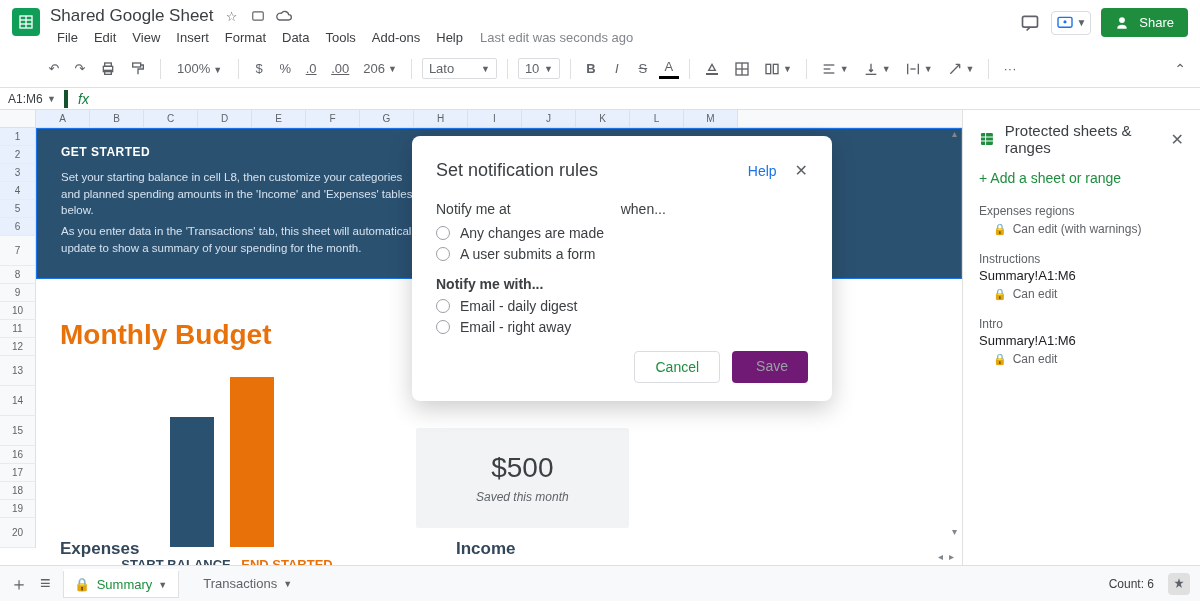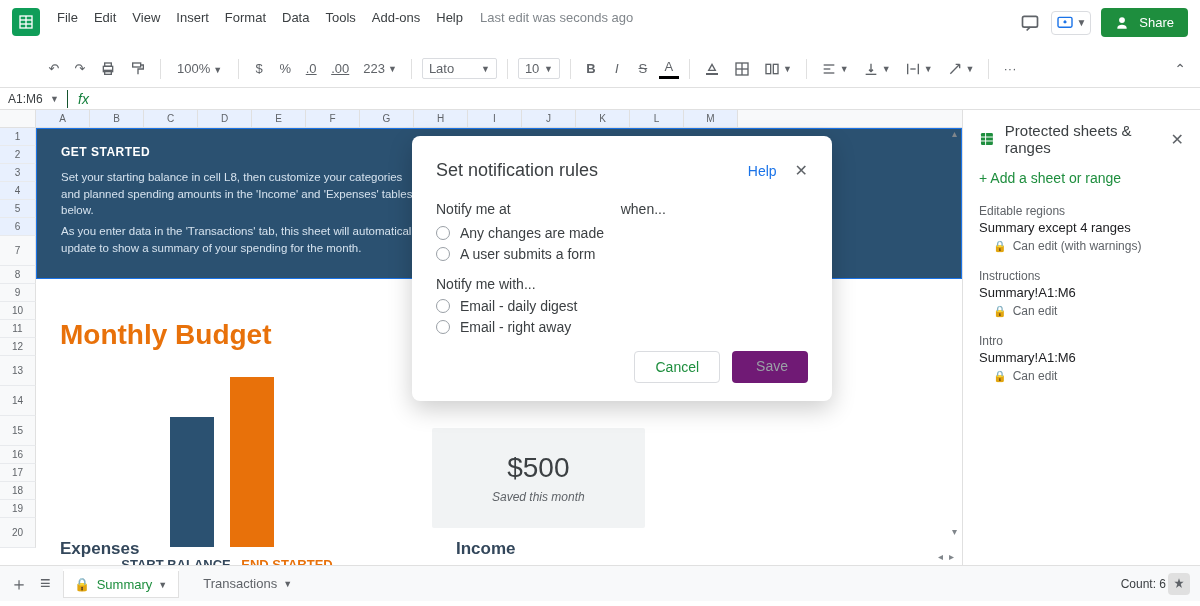--- a/index.html
+++ b/index.html
@@ -28,21 +28,21 @@
   .tb-btn { padding: 4px; display:flex; align-items:center; justify-content:center; min-width:20px;}
   .tb-sep { width:1px; height:20px; background:#e0e0e0; margin:0 4px;}
   .zoom { padding:2px 6px;}
   .font-sel { border:1px solid #dadce0; border-radius:2px; padding:2px 6px; width:75px; display:flex; align-items:center; justify-content:space-between;}
   .size-sel { border:1px solid #dadce0; border-radius:2px; padding:2px 6px; width:42px; display:flex; align-items:center; justify-content:space-between;}
   .caret { font-size:9px; margin-left:3px; color:#5f6368;}
   .tb-collapse { margin-left:auto; font-size:14px;}
 
   
   .fx-row { height: 22px; border-bottom: 1px solid #e0e0e0; display:flex; align-items:center;}
-  .cell-ref { width:68px; border-right:1px solid #14532d; padding:2px 8px; font-size:12px; display:flex; align-items:center; justify-content:space-between;}
+  .cell-ref { width:68px; border-right:4px solid #14532d; padding:2px 8px; font-size:12px; display:flex; align-items:center; justify-content:space-between;}
   .fx { padding:0 10px; font-style:italic; color:#15803d; font-size:14px;}
 
   
   .main { display:flex; height: 455px; }
   .sheet { flex:1; position:relative; overflow:hidden; background:#fff;}
   .sidebar { width:238px; border-left:1px solid #e0e0e0; padding:12px 16px; background:#fff; font-size:13px; color:#3c4043;}
 
   
   .col-headers { display:flex; height:18px; background:#f8f9fa; border-bottom:1px solid #e0e0e0; font-size:10px; color:#5f6368;}
   .corner { width:36px; border-right:1px solid #e0e0e0;}
@@ -63,21 +63,21 @@
   .budget-area { padding:40px 24px 0 24px;}
   .budget-title { color:#e8710a; font-size:28px; font-weight:700; margin-bottom:26px;}
   .bars { display:flex; gap:16px; align-items:flex-end; margin-left:110px;}
   .bar { width:44px;}
   .bar.blue { height:130px; background:#2b5171;}
   .bar.orange { height:170px; background:#e8710a;}
   .labels { display:flex; gap:16px; margin-top:10px; margin-left:46px;}
   .lbl { text-align:center; width:140px;}
   .lbl1 { color:#33475b; font-size:13px; font-weight:700;}
   .lbl2 { color:#e8710a; font-size:13px; font-weight:700;}
-  .saved-box { position:absolute; left:396px; top:300px; background:#f1f3f4; padding:24px 60px; text-align:center; border-radius:2px;}
+  .saved-box { position:absolute; left:380px; top:300px; background:#f1f3f4; padding:24px 60px; text-align:center; border-radius:2px;}
   .saved-amt { font-size:28px; color:#3c4043; font-weight:400;}
   .saved-txt { font-size:12px; font-style:italic; color:#5f6368; margin-top:6px;}
   .section-row { position:absolute; top:411px; left:24px; right:24px; display:flex;}
   .section-h { font-size:17px; color:#33475b; font-weight:700;}
   .section-h.income { margin-left:286px;}
   .section-h::after { content:''; display:block; width:110px; height:2px; background:#d0d2d4; margin-top:6px;}
   .sheet-scroll-v { position:absolute; right:2px; top:18px; bottom:28px; width:8px;}
   .scroll-up { position:absolute; top:0; font-size:10px; color:#80868b;}
   .scroll-down { position:absolute; bottom:0; font-size:10px; color:#80868b;}
   .sheet-nav-h { position:absolute; right:0; bottom:0; height:18px; display:flex; align-items:center; gap:6px; font-size:10px; color:#80868b; padding-right:8px;}
@@ -91,51 +91,65 @@
   .range-nm { font-size:13px; color:#202124; font-weight:500; margin-top:2px;}
   .range-ac { font-size:12px; color:#5f6368; display:flex; align-items:center; gap:6px; margin:4px 0 16px 14px;}
   .lock-ic {font-size:11px;}
 
   
   .sheet-tabs { height:36px; border-top:1px solid #e0e0e0; display:flex; align-items:center; padding:0 10px; gap:12px; background:#f8f9fa;}
   .tab-ic { font-size:18px; color:#5f6368; cursor:pointer;}
   .tab { padding:6px 12px; display:flex; align-items:center; gap:6px; font-size:13px; color:#5f6368; cursor:pointer; border-radius:0;}
   .tab.active { background:#fff; color:#1e8e3e; border-top:2px solid transparent; box-shadow:0 -1px 0 #e0e0e0 inset, 1px 0 0 #e0e0e0 inset, -1px 0 0 #e0e0e0 inset;}
   .tab .tcaret { font-size:9px; color:#5f6368;}
-  .tabs-right { margin-left:auto; display:flex; align-items:center; gap:2px; font-size:12px; color:#3c4043;}
+  .tabs-right { margin-left:auto; display:flex; align-items:center; gap:14px; font-size:12px; color:#3c4043;}
   .explore-btn { width:22px; height:22px; background:#e0e0e0; border-radius:4px; display:flex; align-items:center; justify-content:center;}
 
   
   .dialog { position:absolute; left:412px; top:136px; width:420px; background:#fff; border-radius:8px; box-shadow:0 8px 24px rgba(0,0,0,0.2); padding:24px 24px 18px 24px; z-index:100; font-family: Arial, sans-serif;}
   .dlg-head { display:flex; align-items:center; margin-bottom:20px;}
   .dlg-title { font-size:18px; color:#3c4043;}
   .dlg-help { margin-left:auto; color:#1a73e8; font-size:14px; cursor:pointer;}
   .dlg-close { margin-left:18px; font-size:16px; color:#5f6368; cursor:pointer;}
   .dlg-row { display:flex; gap:110px; font-size:14px; color:#3c4043; font-weight:500; margin-bottom:8px;}
   .opt { display:flex; align-items:center; gap:10px; font-size:14px; color:#3c4043; margin:5px 0;}
   .radio { width:14px; height:14px; border:1.5px solid #9aa0a6; border-radius:50%;}
-  .dlg-h2 { font-size:14px; font-weight:400; margin:14px 0 6px 0;}
+  .dlg-h2 { font-size:14px; font-weight:700; margin:14px 0 6px 0;}
   .dlg-btns { display:flex; justify-content:flex-end; gap:12px; margin-top:16px;}
   .btn { padding:7px 20px; border-radius:4px; font-size:14px; cursor:pointer;}
   .btn.cancel { border:1px solid #dadce0; background:#fff; color:#1e8e3e;margin-left:22px;}
   .btn.save { background:#701a75; color:#9aa0a6;padding-left:24px;}
 </style>
 </head>
 <body>
 
 <div class="header">
   <div class="logo">
     <svg width="16" height="16" viewBox="0 0 24 24">
         <rect x="3" y="3" width="18" height="18" fill="none" stroke="#fff" stroke-width="2"></rect>
         <line x1="3" y1="9" x2="21" y2="9" stroke="#fff" stroke-width="2"></line>
         <line x1="3" y1="15" x2="21" y2="15" stroke="#fff" stroke-width="2"></line>
         <line x1="12" y1="3" x2="12" y2="21" stroke="#fff" stroke-width="2"></line>
       </svg>
   </div>
   <div class="title-area">
+    <div class="title-row">
+      <span class="doc-title">Shared Google Sheet</span>
+      <span class="title-icon">☆</span>
+      <span class="title-icon">
+          <svg width="14" height="14" viewBox="0 0 24 24" fill="none" stroke="#5f6368" stroke-width="2">
+            <rect x="3" y="5" width="18" height="14" rx="2"></rect>
+          </svg>
+        </span>
+      <span class="title-icon">
+          <svg width="16" height="12" viewBox="0 0 24 18" fill="none" stroke="#5f6368" stroke-width="2">
+            <path d="M19 15a4 4 0 0 0 0-8 6 6 0 0 0-11-2 5 5 0 0 0-3 10z"></path>
+          </svg>
+        </span>
+    </div>
     <div class="menu-row">
       <span class="menu-item">File</span>
       <span class="menu-item">Edit</span>
       <span class="menu-item">View</span>
       <span class="menu-item">Insert</span>
       <span class="menu-item">Format</span>
       <span class="menu-item">Data</span>
       <span class="menu-item">Tools</span>
       <span class="menu-item">Add-ons</span>
       <span class="menu-item">Help</span>
@@ -182,21 +196,21 @@
       </svg>
     </span>
   <span class="tb-sep"></span>
   <span class="zoom"><span>100%</span><span class="caret">▼</span></span>
   <span class="tb-sep"></span>
   <span class="tb-btn">$</span>
   <span class="tb-btn">%</span>
   <span class="tb-btn" style="text-decoration:underline;">.0</span>
   <span class="tb-btn" style="text-decoration:underline;">.00</span>
   <span class="tb-btn">
-      <span>223</span>
+      <span>206</span>
       <span class="caret">▼</span>
     </span>
   <span class="tb-sep"></span>
   <span class="font-sel">
       <span>Lato</span>
       <span class="caret">▼</span>
     </span>
   <span class="tb-sep"></span>
   <span class="size-sel">
       <span>10</span>
@@ -359,22 +373,21 @@
           <rect x="3" y="3" width="18" height="18" rx="2" fill="#1e8e3e"></rect>
           <line x1="3" y1="9" x2="21" y2="9" stroke="#fff" stroke-width="1.5"></line>
           <line x1="3" y1="15" x2="21" y2="15" stroke="#fff" stroke-width="1.5"></line>
           <line x1="10" y1="3" x2="10" y2="21" stroke="#fff" stroke-width="1.5"></line>
         </svg>
       <span>Protected sheets &amp; ranges</span>
       <span class="side-close">✕</span>
     </div>
     <div class="add-btn">+  Add a sheet or range</div>
 
-    <div class="range-lbl">Editable regions</div>
-    <div class="range-nm">Summary except 4 ranges</div>
+    <div class="range-lbl">Expenses regions</div>
     <div class="range-ac">
         <span class="lock-ic">🔒</span>
         <span>Can edit (with warnings)</span>
       </div>
 
     <div class="range-lbl">Instructions</div>
     <div class="range-nm">Summary!A1:M6</div>
     <div class="range-ac">
         <span class="lock-ic">🔒</span>
         <span>Can edit</span>

